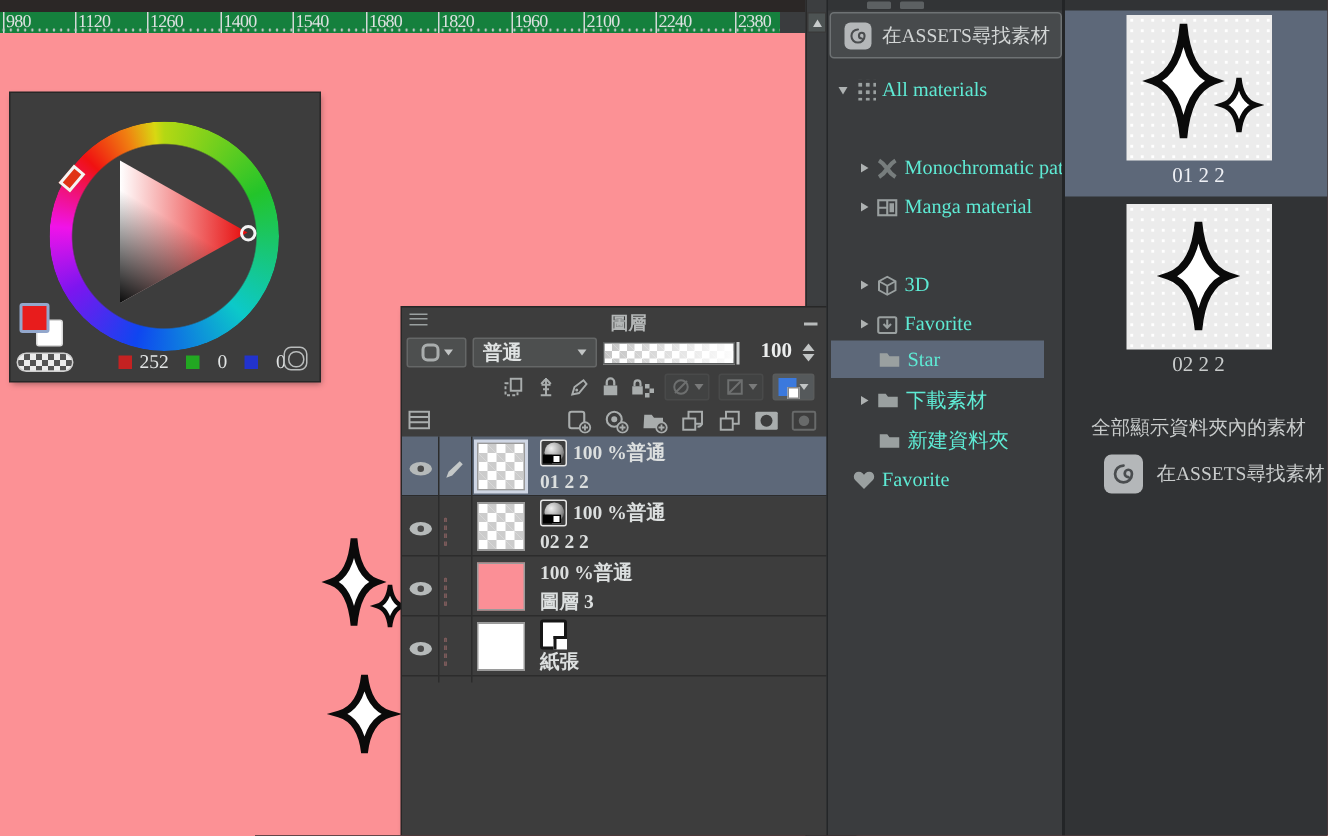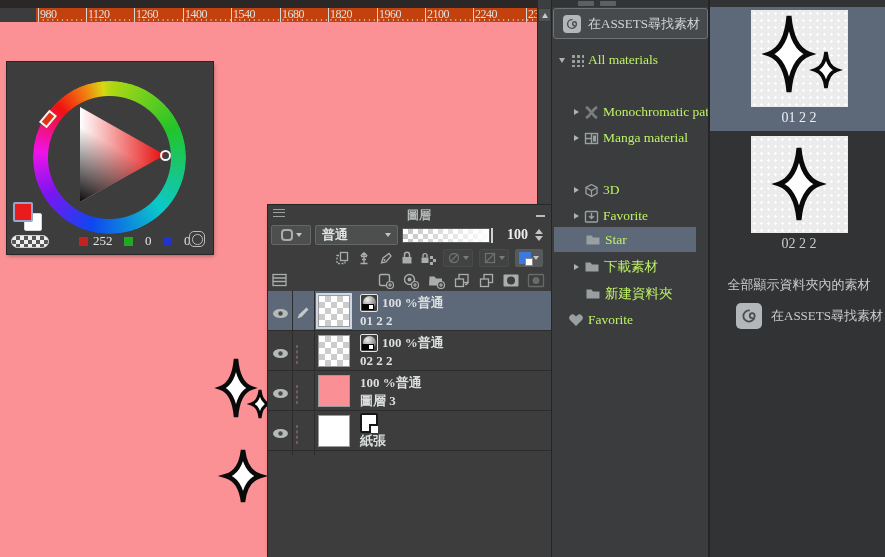--- a/index.html
+++ b/index.html
@@ -3,21 +3,21 @@
 <meta charset="utf-8">
 <style>
   html,body{margin:0;padding:0;background:#222;}
   *{box-sizing:border-box;}
   #screen{position:relative;width:885px;height:557px;background:#3a3c3e;overflow:hidden;
           font-family:"Liberation Serif",serif;-webkit-font-smoothing:none;}
   .dots{background-image:radial-gradient(rgba(255,255,255,.05) 1px,transparent 1.3px);background-size:5px 5px;}
 
   
   .topbar{position:absolute;left:0;top:0;width:537px;height:8px;background:#2b2726;}
-  .ruler{position:absolute;left:0;top:8px;width:520px;height:14px;background:#c2410c;overflow:hidden;margin-left:36px;}
+  .ruler{position:absolute;left:0;top:8px;width:520px;height:14px;background:#15803d;overflow:hidden;}
   .ruler::after{content:"";position:absolute;left:0;right:0;bottom:1px;height:2px;
     background-image:radial-gradient(circle,#c4c8c8 .7px,transparent 1px);background-size:4.8px 2px;}
   .r-lab{position:absolute;top:0;height:14px;line-height:13px;font-size:12px;color:#dde1e1;
     border-left:1px solid #d4d8d8;padding-left:1px;letter-spacing:-0.5px;}
 
   
   .canvas{position:absolute;left:0;top:22px;width:537px;height:535px;background:#fc9195;}
   .canvas svg{position:absolute;left:0;top:0;}
 
   
@@ -87,40 +87,40 @@
   .lrow{position:relative;height:40px;border-bottom:1px solid #2c2c2c;}
   .lrow.sel{background:#5d6879;}
   .l-eye{position:absolute;left:4px;top:14px;}
   .l-col2{position:absolute;left:28px;top:15px;}
   .dashbox{width:10px;height:10px;border:1px dashed #7a5a5a;border-radius:2px;}
   .lthumb{position:absolute;left:50px;top:4px;width:32px;height:32px;border:1px solid #9a9a9a;}
   .sel .lthumb{outline:2px solid #cfd6e4;}
   .checker{background-image:linear-gradient(45deg,#ccc 25%,transparent 25%,transparent 75%,#ccc 75%),linear-gradient(45deg,#ccc 25%,transparent 25%,transparent 75%,#ccc 75%);
     background-size:12px 12px;background-position:0 0,6px 6px;background-color:#fff;}
   .lcontent{position:absolute;left:92px;top:2px;right:2px;font-size:13px;color:#dcdfdf;}
-  .lline1{display:flex;align-items:center;gap:4px;height:19px;}
+  .lline1{display:flex;gap:4px;height:19px;}
   .lline2{height:18px;line-height:18px;}
   .vdiv{position:absolute;top:0;width:1px;height:164px;background:#2c2c2c;}
   .tonesphere{width:18px;height:18px;position:relative;border:1px solid #e6e6e6;border-radius:2px;background:#3d3d3d;}
   .tonesphere .sp{position:absolute;left:2px;top:1px;width:13px;height:13px;border-radius:50%;
      background:radial-gradient(circle at 35% 30%,#efefef,#9a9a9a 55%,#3f3f3f);}
   .tonesphere .bq{position:absolute;left:1px;bottom:1px;width:6px;height:6px;background:#000;}
   .tonesphere .wq{position:absolute;left:7px;bottom:1px;width:6px;height:6px;background:#fff;border:1px solid #000;}
   .papericon{width:18px;height:20px;background:#fff;border:2px solid #161616;border-radius:2px;position:relative;}
   .papericon::after{content:"";position:absolute;right:-1px;bottom:-1px;width:7px;height:7px;background:#fff;
      border-left:2px solid #161616;border-top:2px solid #161616;transform:translate(1px,1px);}
 
   
   .materials{position:absolute;left:551px;top:0;width:334px;height:557px;background:#3a3c3e;border-left:1px solid #242628;}
   .mtop{position:absolute;left:0;top:0;width:334px;height:7px;background:#323436;}
   .mtop i{position:absolute;top:1px;width:16px;height:5px;background:#5c6062;border-radius:1px;}
   .assets-btn{position:absolute;left:1px;top:8px;width:155px;height:31px;background:#474a4c;border:1px solid #6e7274;border-radius:3px;
      display:flex;align-items:center;gap:7px;padding-left:9px;font-size:13px;color:#d2d5d5;}
   .swirlbox{width:18px;height:18px;background:#b4b7b9;border-radius:4px;display:flex;align-items:center;justify-content:center;}
-  .titem{position:absolute;display:flex;align-items:center;height:20px;font-size:13.5px;color:#bef264;white-space:nowrap;overflow:hidden;}
+  .titem{position:absolute;display:flex;align-items:center;height:20px;font-size:13.5px;color:#5eead4;white-space:nowrap;overflow:hidden;}
   .titem .lab{margin-left:4px;}
   .texp{width:9px;height:9px;margin-right:3px;position:relative;flex:none;}
   .texp::after{content:"";position:absolute;left:2px;top:1px;border-top:3.5px solid transparent;border-bottom:3.5px solid transparent;border-left:5px solid #aeb2b2;}
   .texp.open::after{left:1px;top:2px;border-left:3.5px solid transparent;border-right:3.5px solid transparent;border-top:5px solid #aeb2b2;border-bottom:none;}
   .tsel{background:#5d6879;}
   .gridico{width:14px;height:14px;flex:none;
     background-image:radial-gradient(circle,#9aa0a0 1.4px,transparent 1.6px);background-size:5px 5px;background-position:1px 1px;}
   .thumbs{position:absolute;left:156px;top:0;width:178px;height:557px;background:#313335;border-left:2px solid #232527;}
   .thl{position:absolute;left:0;width:178px;background:#5d6879;}
   .timg{position:absolute;width:97px;height:97px;background:#ececec;

